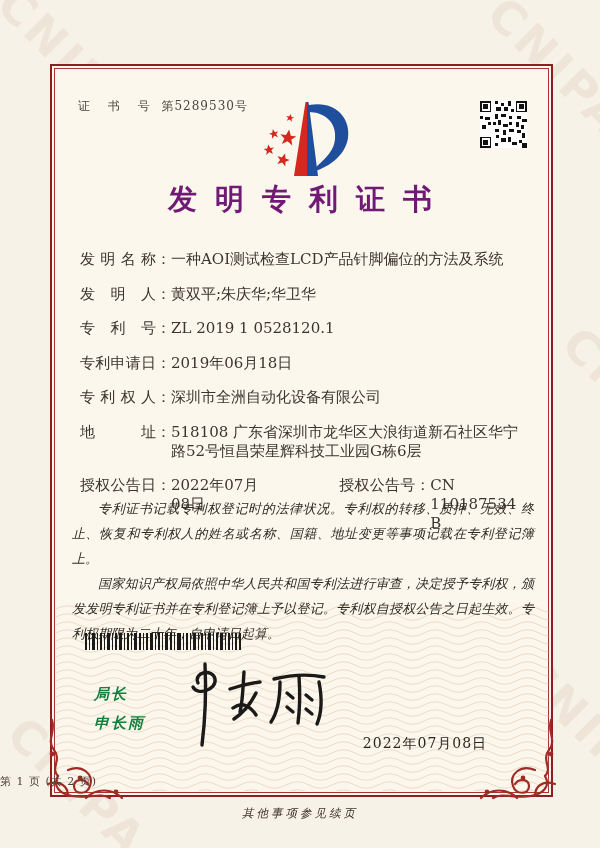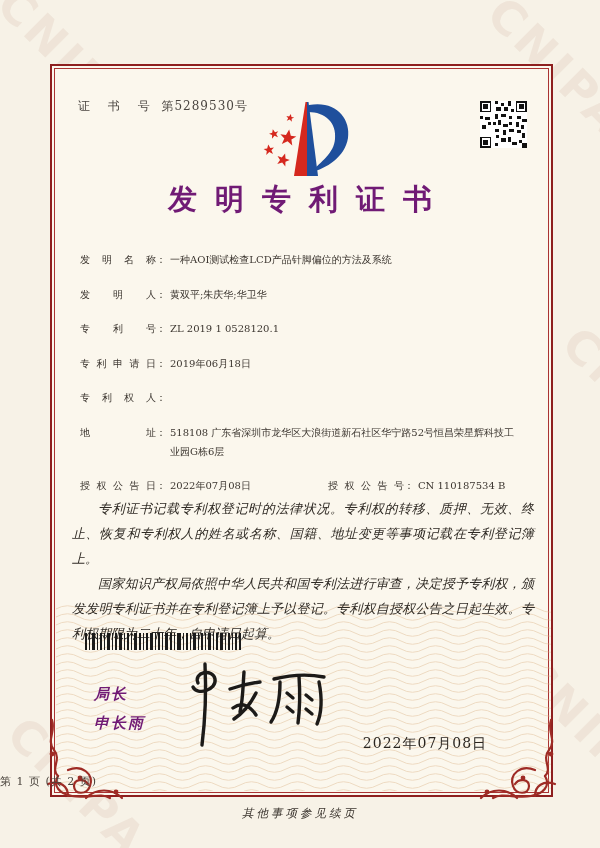--- a/index.html
+++ b/index.html
@@ -49,21 +49,21 @@
   .logo{position:absolute;left:260px;top:96px;}
   .qr{position:absolute;left:480px;top:101px;}
   .doc-title{
     position:absolute;left:0;top:180px;width:600px;
     text-align:center;
     font-size:29px;font-weight:bold;color:#701a75;
     letter-spacing:18px;text-indent:18px;
   }
 
   
-  .fields{position:absolute;left:80px;top:250px;width:450px;font-size:10px;color:#3b352f;}
+  .fields{position:absolute;left:80px;top:250px;width:450px;font-size:15px;color:#3b352f;}
   .frow{display:flex;margin-bottom:15.5px;line-height:19px;}
   .flabel{
     display:inline-block;width:76px;
     text-align:justify;text-align-last:justify;
     flex:0 0 76px;
   }
   .fcolon{flex:0 0 14px;}
   .fvalue{flex:1 1 auto;max-width:350px;}
   .grant-row{display:flex;margin-top:1px;gap:39px;}
   .grant-pair{display:flex;line-height:19px;}
@@ -77,21 +77,21 @@
     text-align:justify;
   }
   .body-text p{margin:0;text-indent:2em;}
 
   
   .barcode{position:absolute;left:85px;top:633px;}
 
   
   .signer{
     position:absolute;left:94px;top:680px;
-    font-size:15px;font-weight:bold;color:#701a75;
+    font-size:15px;font-weight:bold;color:#15803d;
     font-style:italic;line-height:29px;letter-spacing:2px;
   }
   .sig-script{position:absolute;left:168px;top:655px;}
   .issue-date{
     position:absolute;left:330px;top:735px;width:190px;
     text-align:center;font-size:14px;color:#2a2520;letter-spacing:1px;
   }
 
   
   .page-indicator{
@@ -245,20 +245,21 @@
       <span class="fvalue">ZL 2019 1 0528120.1</span>
     </div>
     <div class="frow">
       <span class="flabel">专利申请日</span>
         <span class="fcolon">：</span>
       <span class="fvalue">2019年06月18日</span>
     </div>
     <div class="frow">
       <span class="flabel">专利权人</span>
         <span class="fcolon">：</span>
+      <span class="fvalue">深圳市全洲自动化设备有限公司</span>
     </div>
     <div class="frow">
       <span class="flabel">地址</span>
         <span class="fcolon">：</span>
       <span class="fvalue">518108 广东省深圳市龙华区大浪街道新石社区华宁路52号恒昌荣星辉科技工业园G栋6层</span>
     </div>
     <div class="grant-row">
       <span class="grant-pair">
         <span class="flabel">授权公告日</span>
           <span class="fcolon">：</span>

